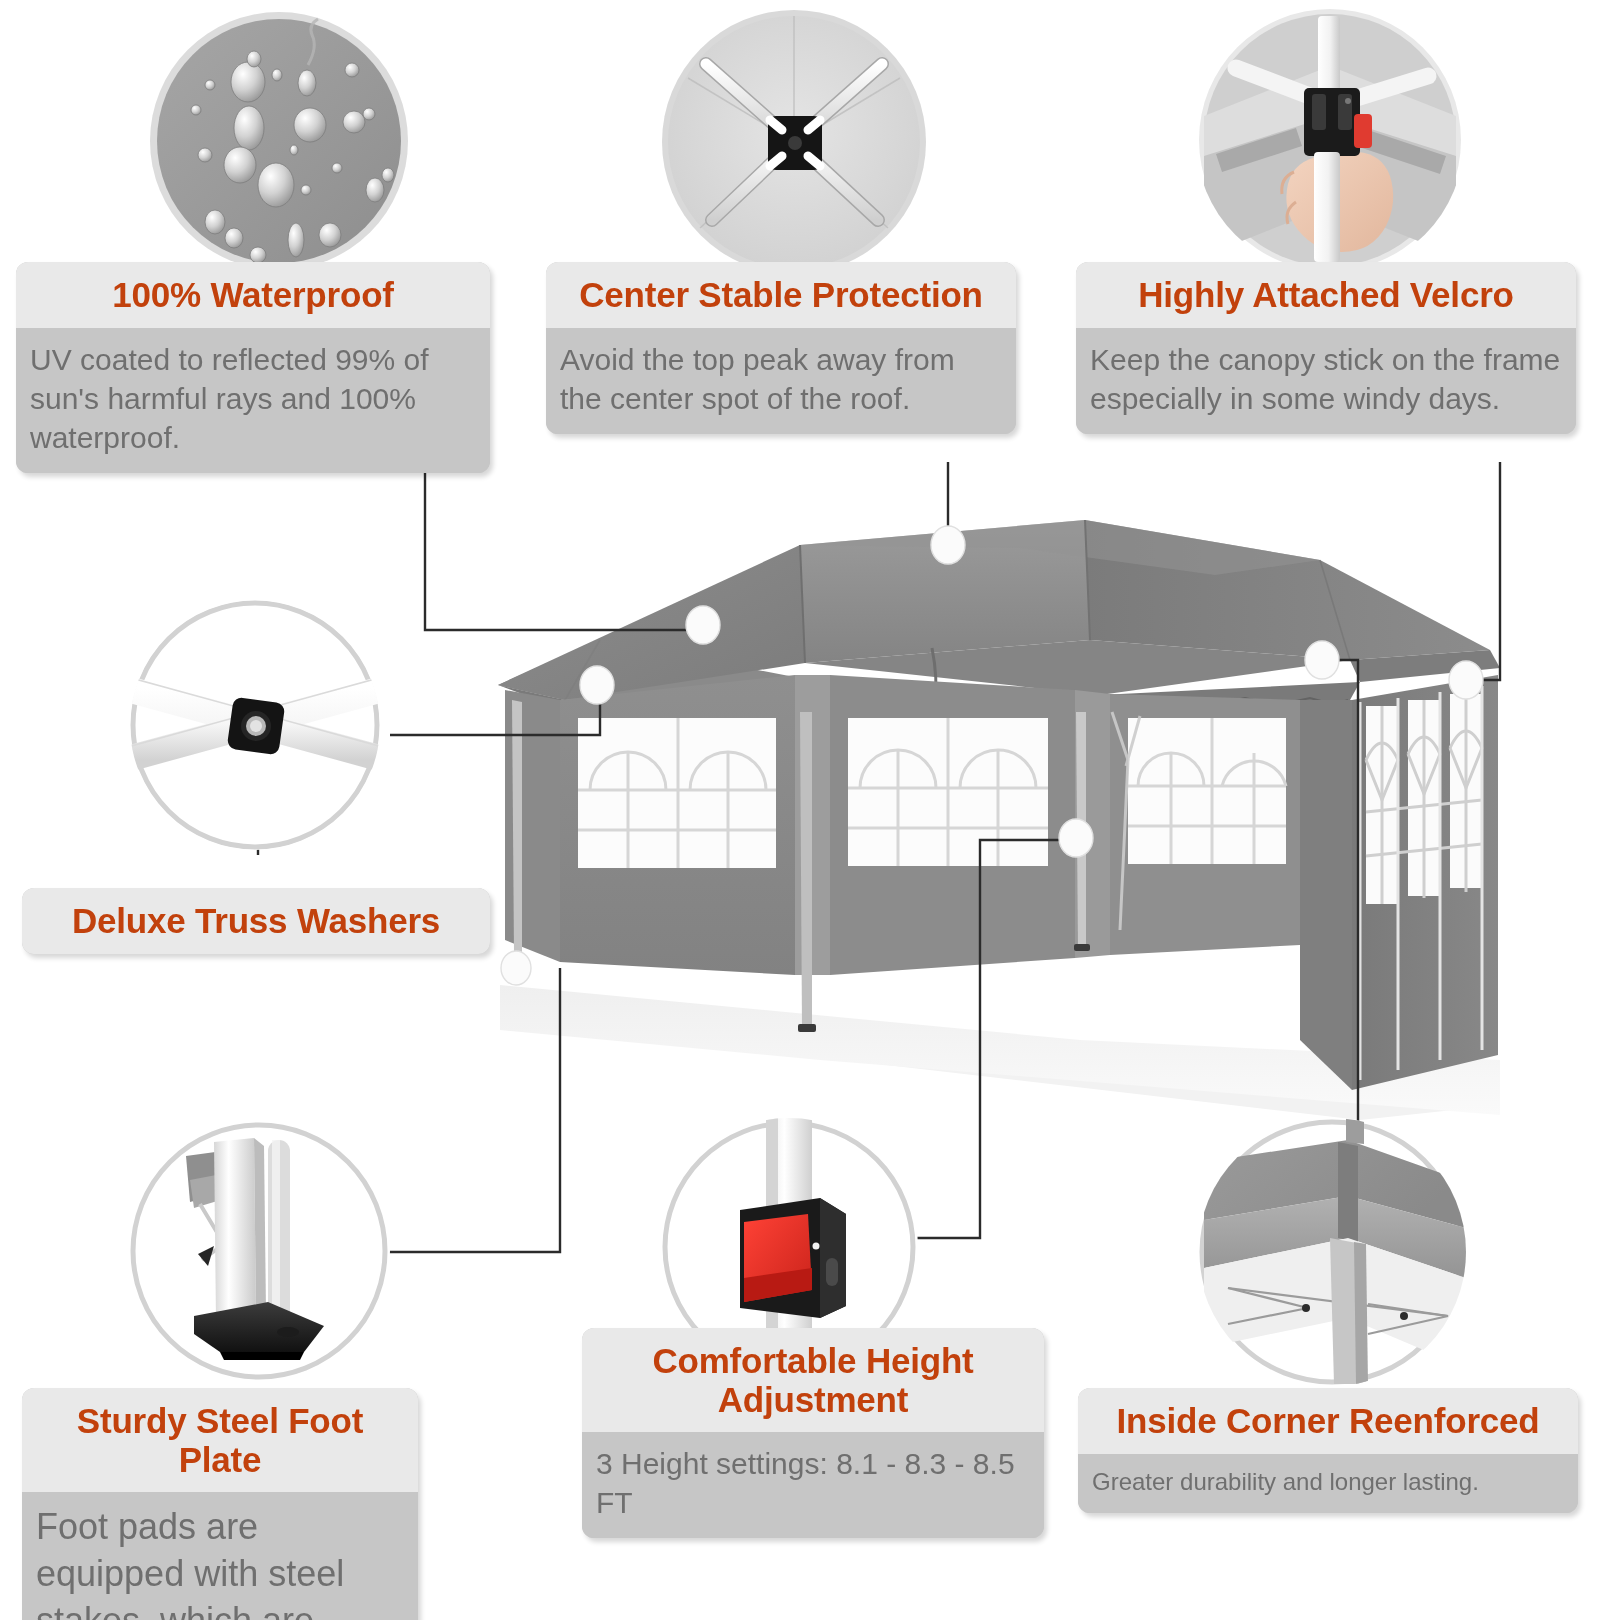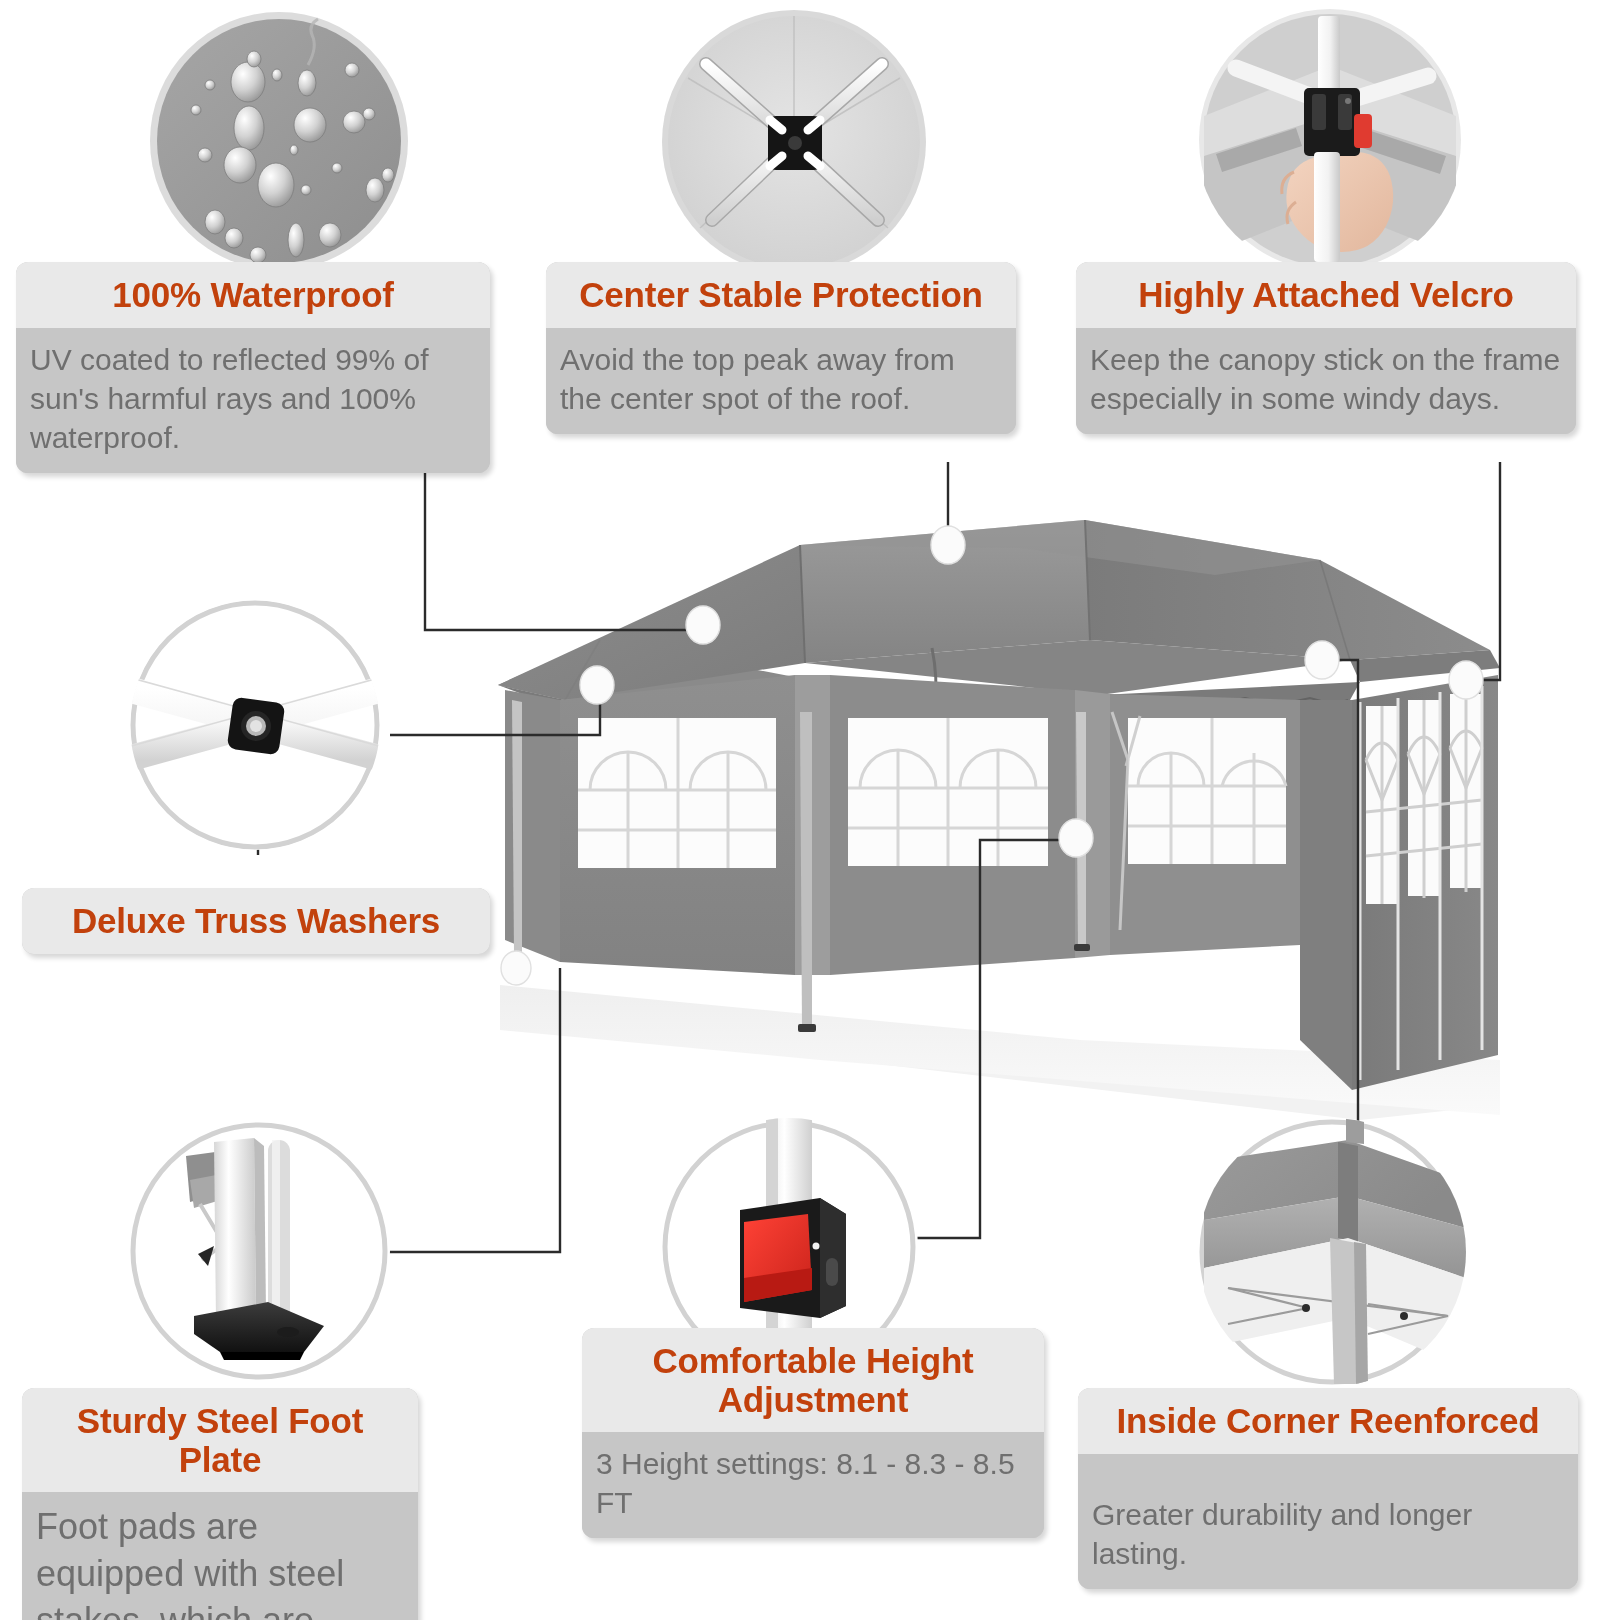--- a/index.html
+++ b/index.html
@@ -62,21 +62,21 @@
   #card-footplate{left:22px;  top:1388px; width:396px;}
   #card-footplate .hd{font-size:35px;}
   #card-footplate .bd{font-size:36px;}
 
   #card-height{left:548px; top:1328px; width:462px;margin-left:34px;}
   #card-height .hd{font-size:35px;}
   #card-height .bd{font-size:30px;}
 
   #card-corner{left:1078px;top:1388px; width:500px;}
   #card-corner .hd{font-size:35px;}
-  #card-corner .bd{font-size:30px;margin-top:29px;}
+  #card-corner .bd{font-size:24px;}
 
   
   .photo{
     position:absolute;
     border-radius:50%;
     overflow:hidden;
     z-index:6;
     background:#ffffff;
   }
   .photo svg{display:block;width:100%;height:100%;}

